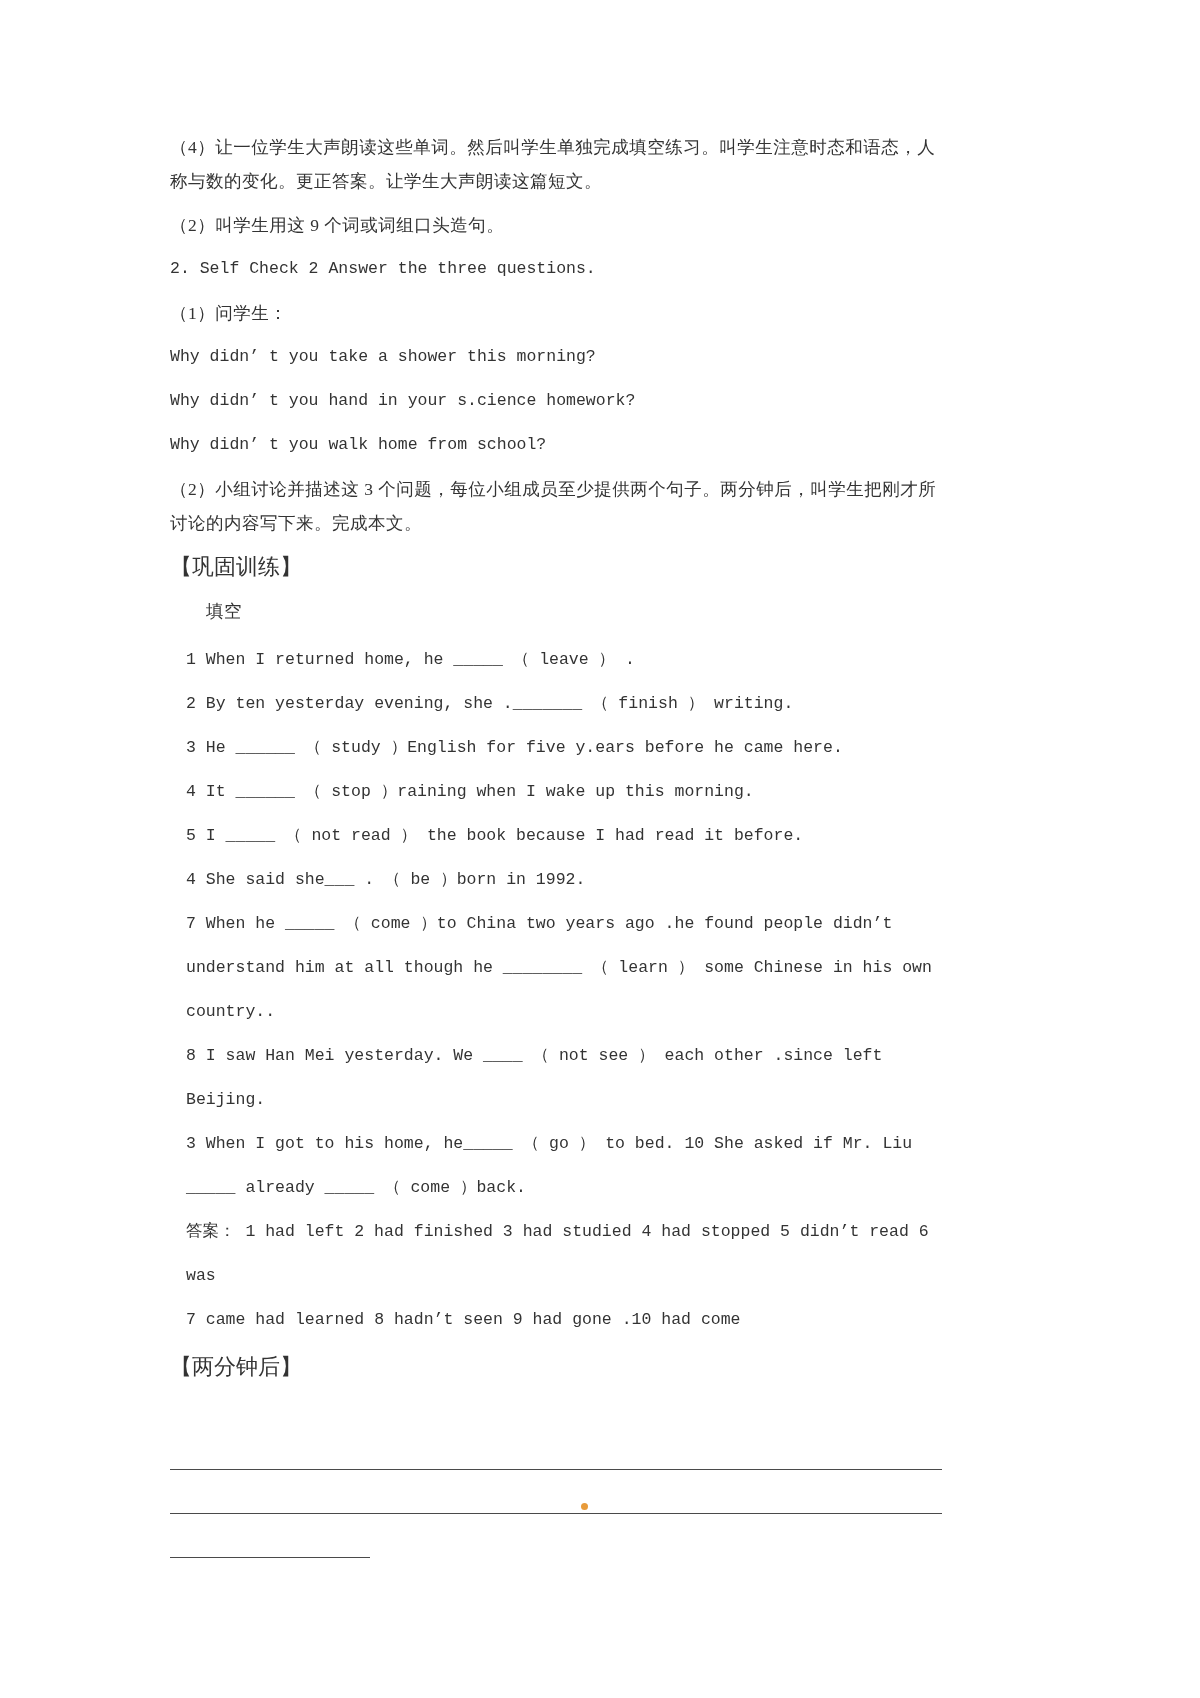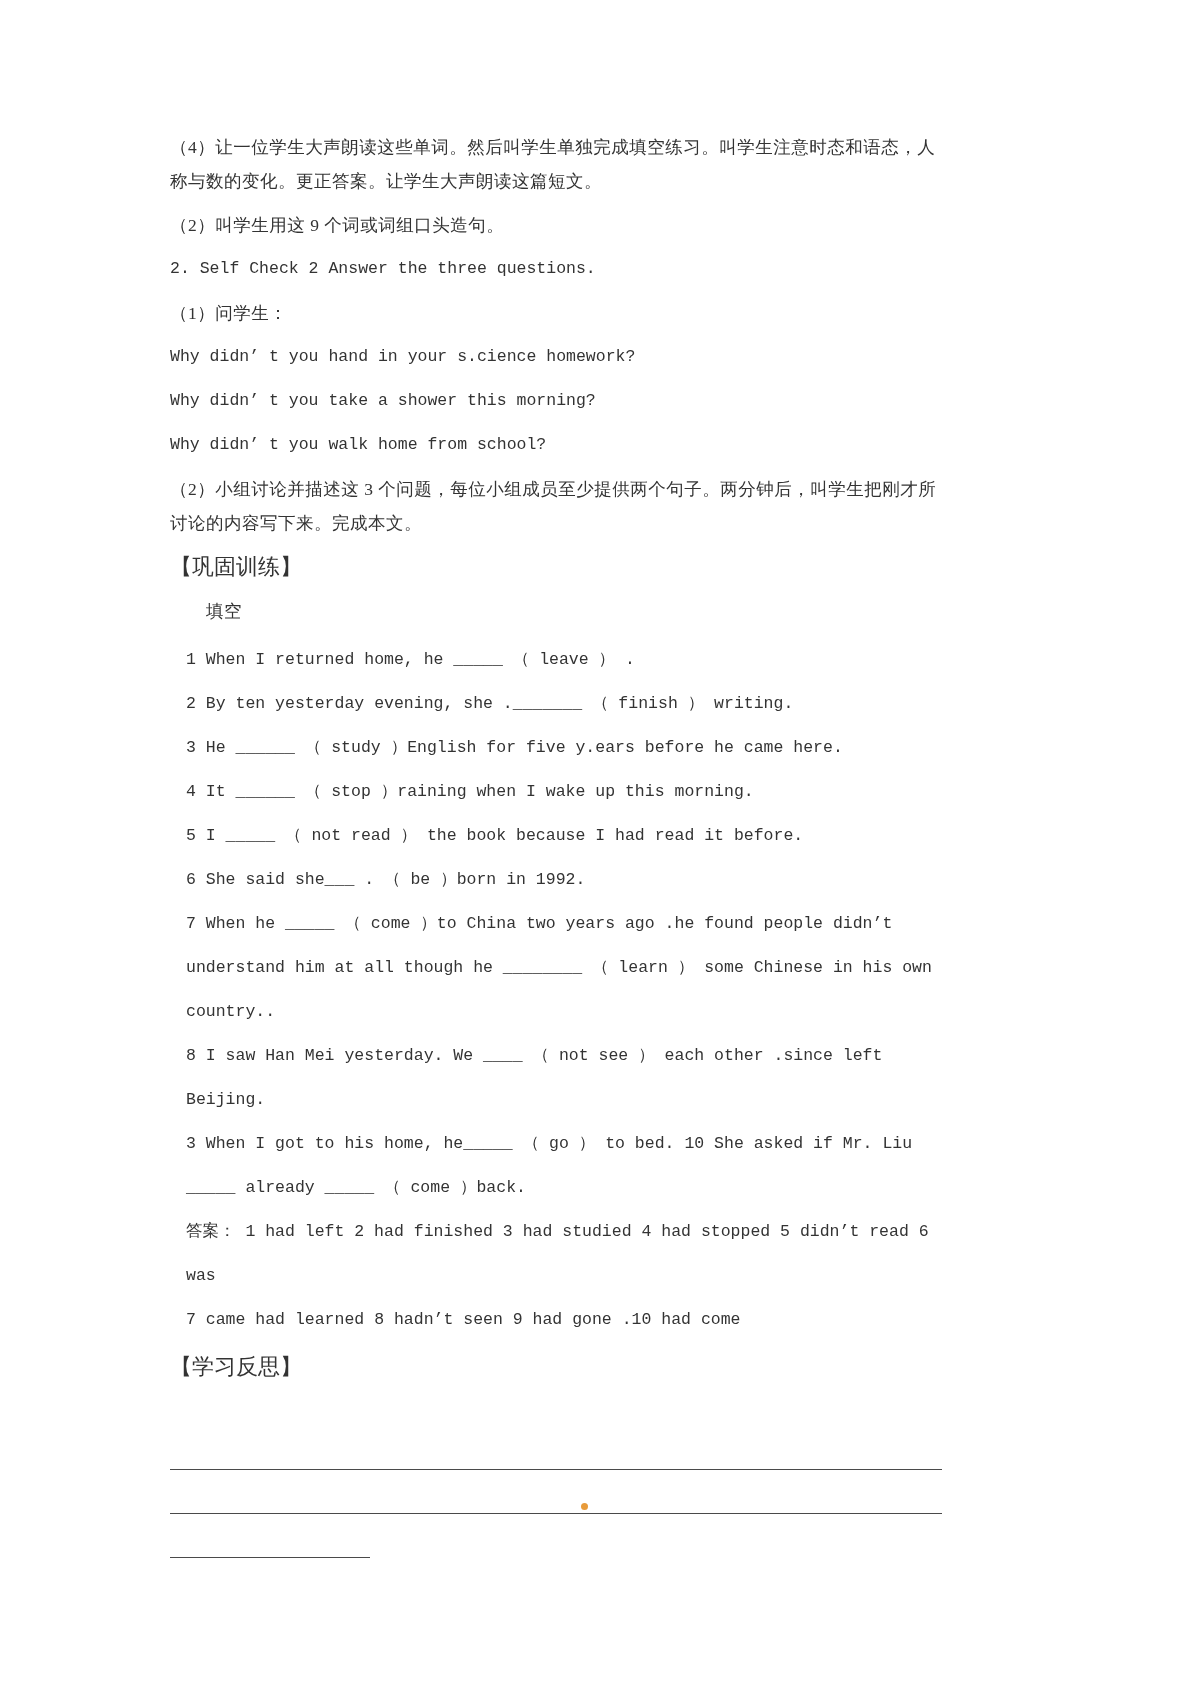--- a/index.html
+++ b/index.html
@@ -69,46 +69,46 @@
 <div>
 
   <p class="zh-para">（4）让一位学生大声朗读这些单词。然后叫学生单独完成填空练习。叫学生注意时态和语态，人称与数的变化。更正答案。让学生大声朗读这篇短文。</p>
 
   <p class="zh-para">（2）叫学生用这 9 个词或词组口头造句。</p>
 
   <p class="en-line">2. Self Check 2 Answer the three questions.</p>
 
   <p class="zh-para">（1）问学生：</p>
 
+  <p class="en-line">Why didn’ t you take a shower this morning?</p>
   <p class="en-line">Why didn’ t you hand in your s.cience homework?</p>
-  <p class="en-line">Why didn’ t you take a shower this morning?</p>
   <p class="en-line">Why didn’ t you walk home from school?</p>
 
   <p class="zh-para">（2）小组讨论并描述这 3 个问题，每位小组成员至少提供两个句子。两分钟后，叫学生把刚才所讨论的内容写下来。完成本文。</p>
 
   <p class="section-heading">【巩固训练】</p>
 
   <p class="zh-para indent-1">填空</p>
 
   <p class="en-line en-wrap">1 When I returned home, he _____ （ leave ） .</p>
   <p class="en-line en-wrap">2 By ten yesterday evening, she ._______ （ finish ）  writing.</p>
   <p class="en-line en-wrap">3 He ______ （ study ）English for five y.ears before he came here.</p>
   <p class="en-line en-wrap">4 It ______ （ stop ）raining when I wake up this morning.</p>
   <p class="en-line en-wrap">5 I _____ （ not read ）  the book because I had read it before.</p>
-  <p class="en-line en-wrap">6 She said she___ . （ be ）born in 1992.</p>
+  <p class="en-line en-wrap">4 She said she___ . （ be ）born in 1992.</p>
   <p class="en-line en-wrap">7 When he _____ （ come ）to China two years ago .he found people didn’t understand him at all though he ________ （ learn ）  some Chinese in his own country..</p>
   <p class="en-line en-wrap">8 I saw Han Mei yesterday. We ____ （ not see ）  each other .since left Beijing.</p>
   <p class="en-line en-wrap">3 When I got to his home, he_____ （ go ）  to bed. 10 She asked if Mr. Liu _____ already _____ （ come ）back.</p>
 
   <p class="en-line en-wrap">答案：  1 had left 2 had finished 3 had studied 4 had stopped 5 didn’t read 6 was</p>
   <p class="en-line en-wrap">7 came had learned 8 hadn’t seen 9 had gone .10 had come</p>
 
   <div class="spacer-sm"></div>
 
-  <p class="section-heading">【学习反思】</p>
+  <p class="section-heading">【两分钟后】</p>
 
   <div class="reflection-lines">
     <div class="write-line"></div>
     <div class="write-line">
       <span class="dot-mark"></span>
     </div>
     <div class="write-line short"></div>
   </div>
 
 </div>

